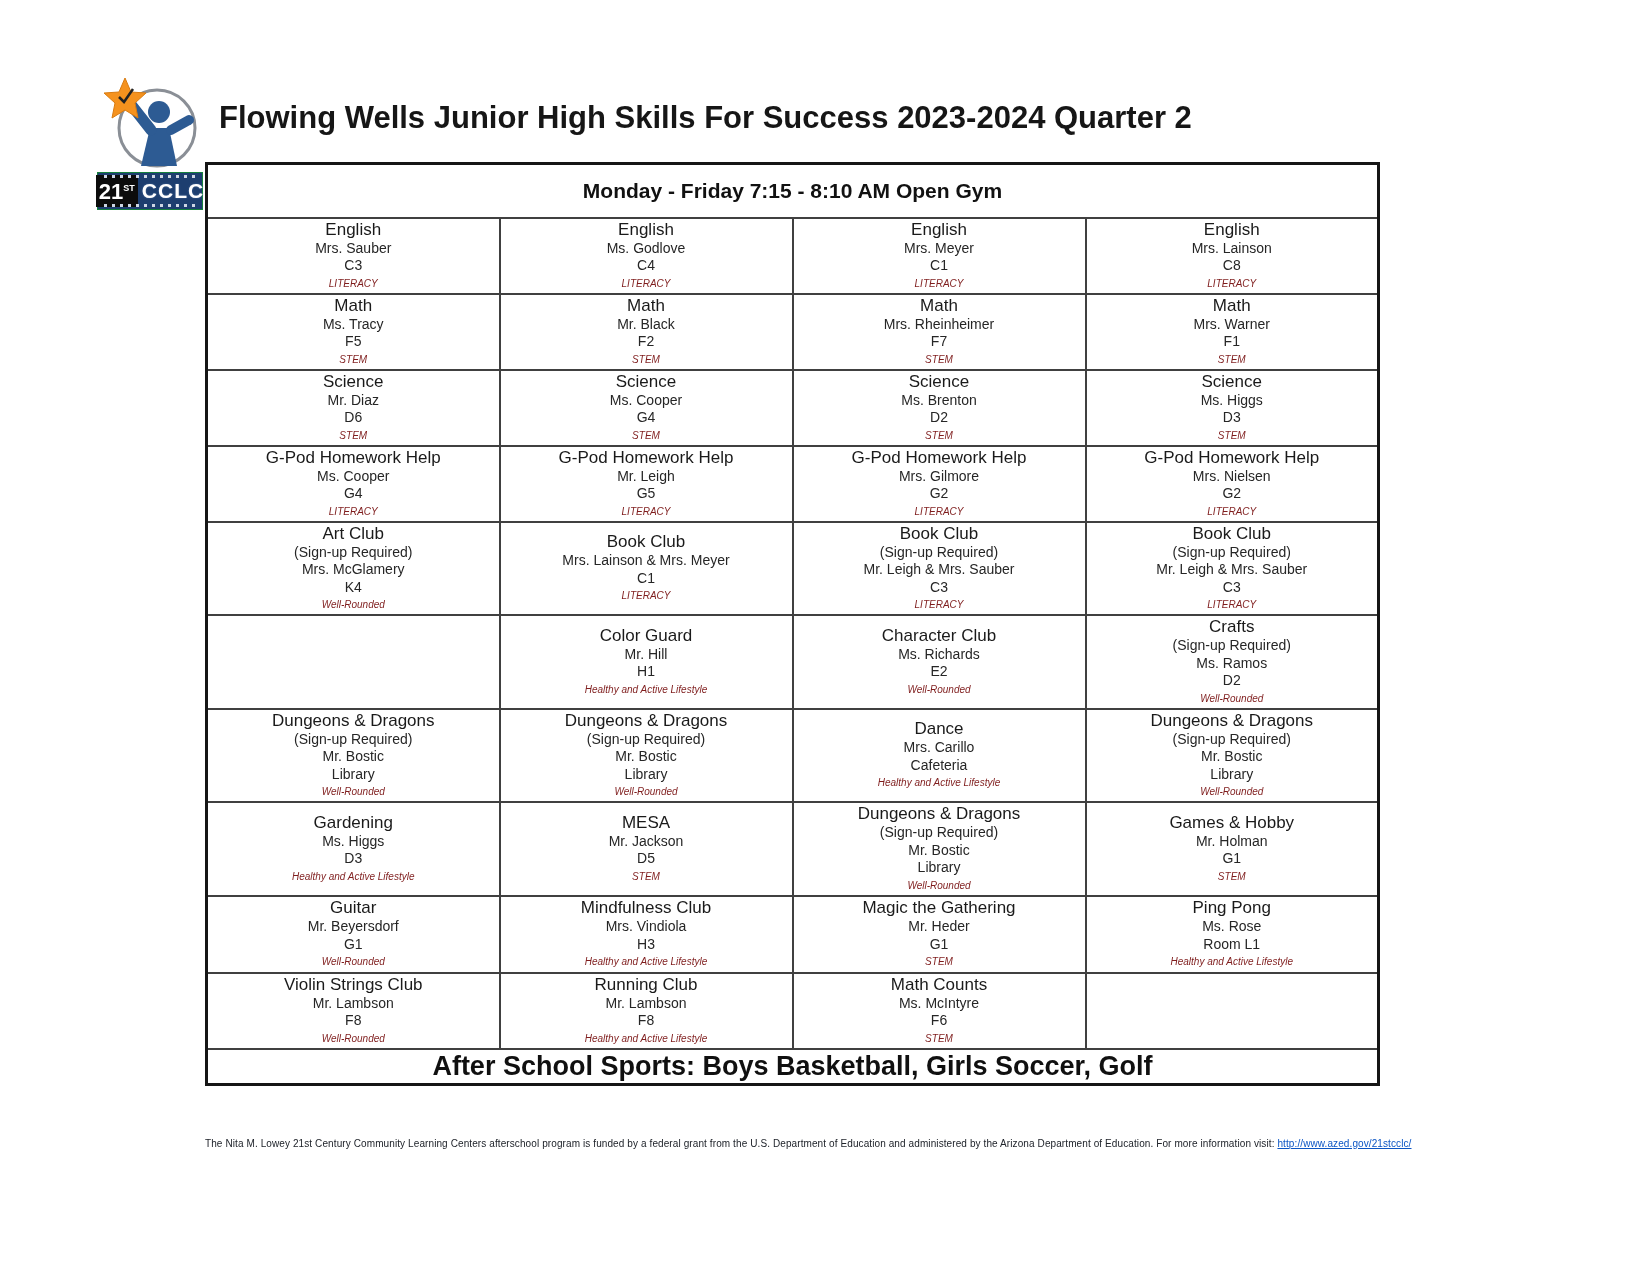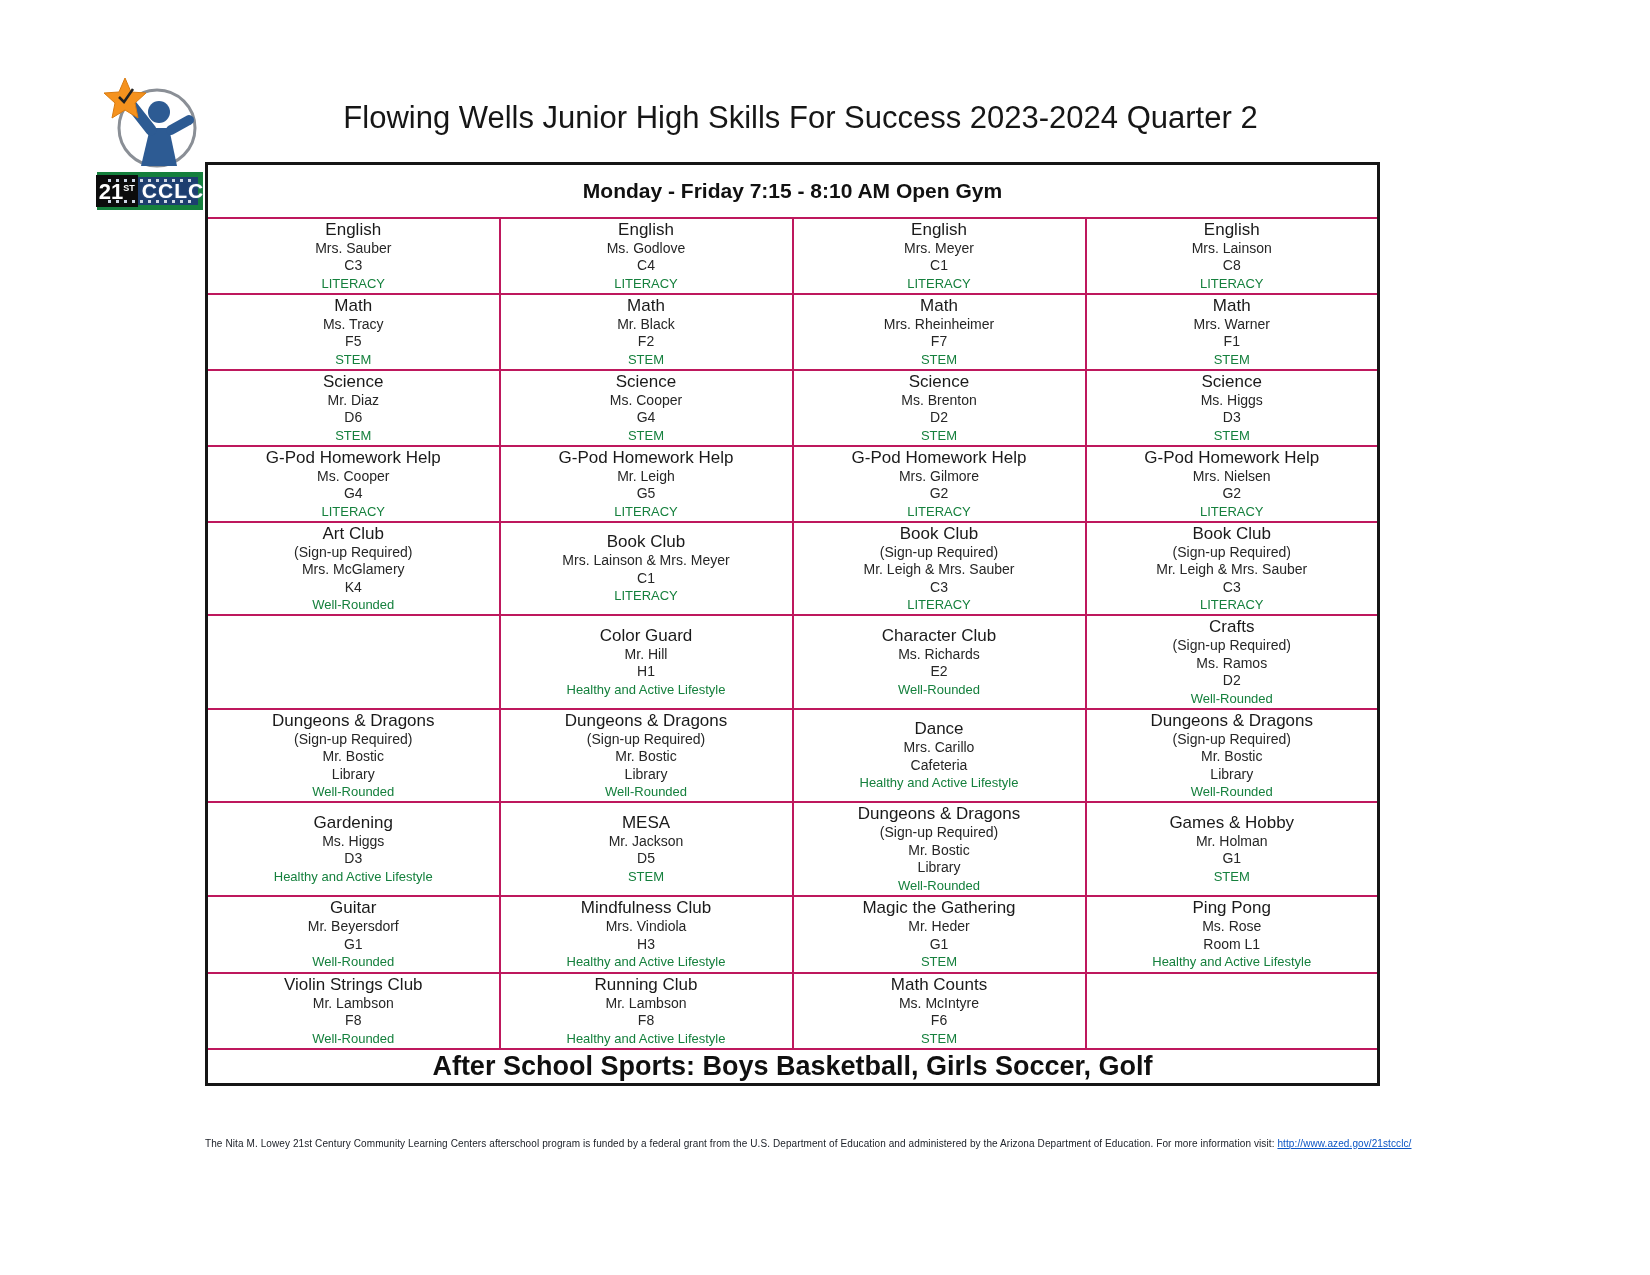--- a/index.html
+++ b/index.html
@@ -10,21 +10,21 @@
     font-family: "Liberation Sans", sans-serif;
     color: #1b1b1b;
   }
   .page { position: absolute; inset: 0; background: #fff; }
 
   
   .logo { position: absolute; left: 95px; top: 76px; width: 112px; height: 142px; }
   .logo svg { display: block; }
   .logo-banner {
     position: absolute; left: 2px; top: 96px; width: 106px; height: 38px;
-    background: #1d3e6f; border: 5px solid #15803d;
+    background: #1d3e6f; border: 1px solid #15803d;
     display: flex; align-items: center; justify-content: center; gap: 4px;
     padding: 2px 3px;
   }
   .logo-banner::before, .logo-banner::after {
     content: ""; position: absolute; left: 6px; right: 6px; height: 3px;
     background-image: repeating-linear-gradient(90deg,#cdd6e4 0 3px, transparent 3px 8px);
   }
   .logo-banner::before { top: 2px; }
   .logo-banner::after { bottom: 2px; }
   .logo-21 {
@@ -32,51 +32,51 @@
     font-size: 22px; line-height: 24px; padding: 1px 3px 2px 3px;
   }
   .logo-21 sup { font-size: 9px; }
   .logo-cclc {
     color: #ffffff; font-weight: bold; font-size: 21px; letter-spacing: 1px;
     text-shadow: 0 0 2px #4d6f9e;
   }
 
   
   .doc-title {
-    position: absolute; left: 213px; top: 100px; width: 1175px;
-    text-align: center; font-size: 31px; font-weight: normal; color: #161616;
+    position: absolute; left: 219px; top: 100px; width: 1175px;
+    text-align: left; font-size: 31px; font-weight: bold; color: #161616;
   }
 
   
   table.schedule {
     position: absolute; left: 205px; top: 162px; width: 1175px;
     border-collapse: collapse; table-layout: fixed;
     border: 3px solid #161616;
   }
   table.schedule th, table.schedule td {
-    border: 2px solid #be185d; vertical-align: middle; text-align: center;
+    border: 2px solid #404040; vertical-align: middle; text-align: center;
     overflow: hidden; padding: 1px 4px;
   }
   tr.open-gym-row th { height: 54px; font-size: 21px; font-weight: bold; color: #111; }
   tr.col-header-row th { height: 28px; font-size: 20px; font-weight: bold; color: #111; }
 
   tbody tr:nth-child(1)  td { height: 72px; }
   tbody tr:nth-child(2)  td { height: 72px; }
   tbody tr:nth-child(3)  td { height: 73px; margin-left: 9px; }
   tbody tr:nth-child(4)  td { height: 76px; }
   tbody tr:nth-child(5)  td { height: 91px; }
   tbody tr:nth-child(6)  td { height: 88px; }
   tbody tr:nth-child(7)  td { height: 88px; }
   tbody tr:nth-child(8)  td { height: 89px; margin-top: 36px; }
   tbody tr:nth-child(9)  td { height: 77px; text-align: center; }
   tbody tr:nth-child(10) td { height: 74px; }
 
   .cell-title    { font-size: 17px; line-height: 20px; color: #1a1a1a; }
   .cell-line     { font-size: 14px; line-height: 17.5px; color: #262626; }
-  .cell-category { font-size: 13px; line-height: 17px; color: #15803d; }
+  .cell-category { font-size: 10px; line-height: 17px; color: #7f1d1d; font-style: italic; }
 
   tr.sports-row td { height: 34px; font-size: 27px; font-weight: bold; color: #101010; }
 
   
   .fine-print {
     position: absolute; left: 205px; top: 1138px; width: 1290px;
     font-size: 10px; color: #20242b; letter-spacing: 0.1px;
   }
   .fine-print a { color: #0b55c4; text-decoration: underline; }
 </style>

